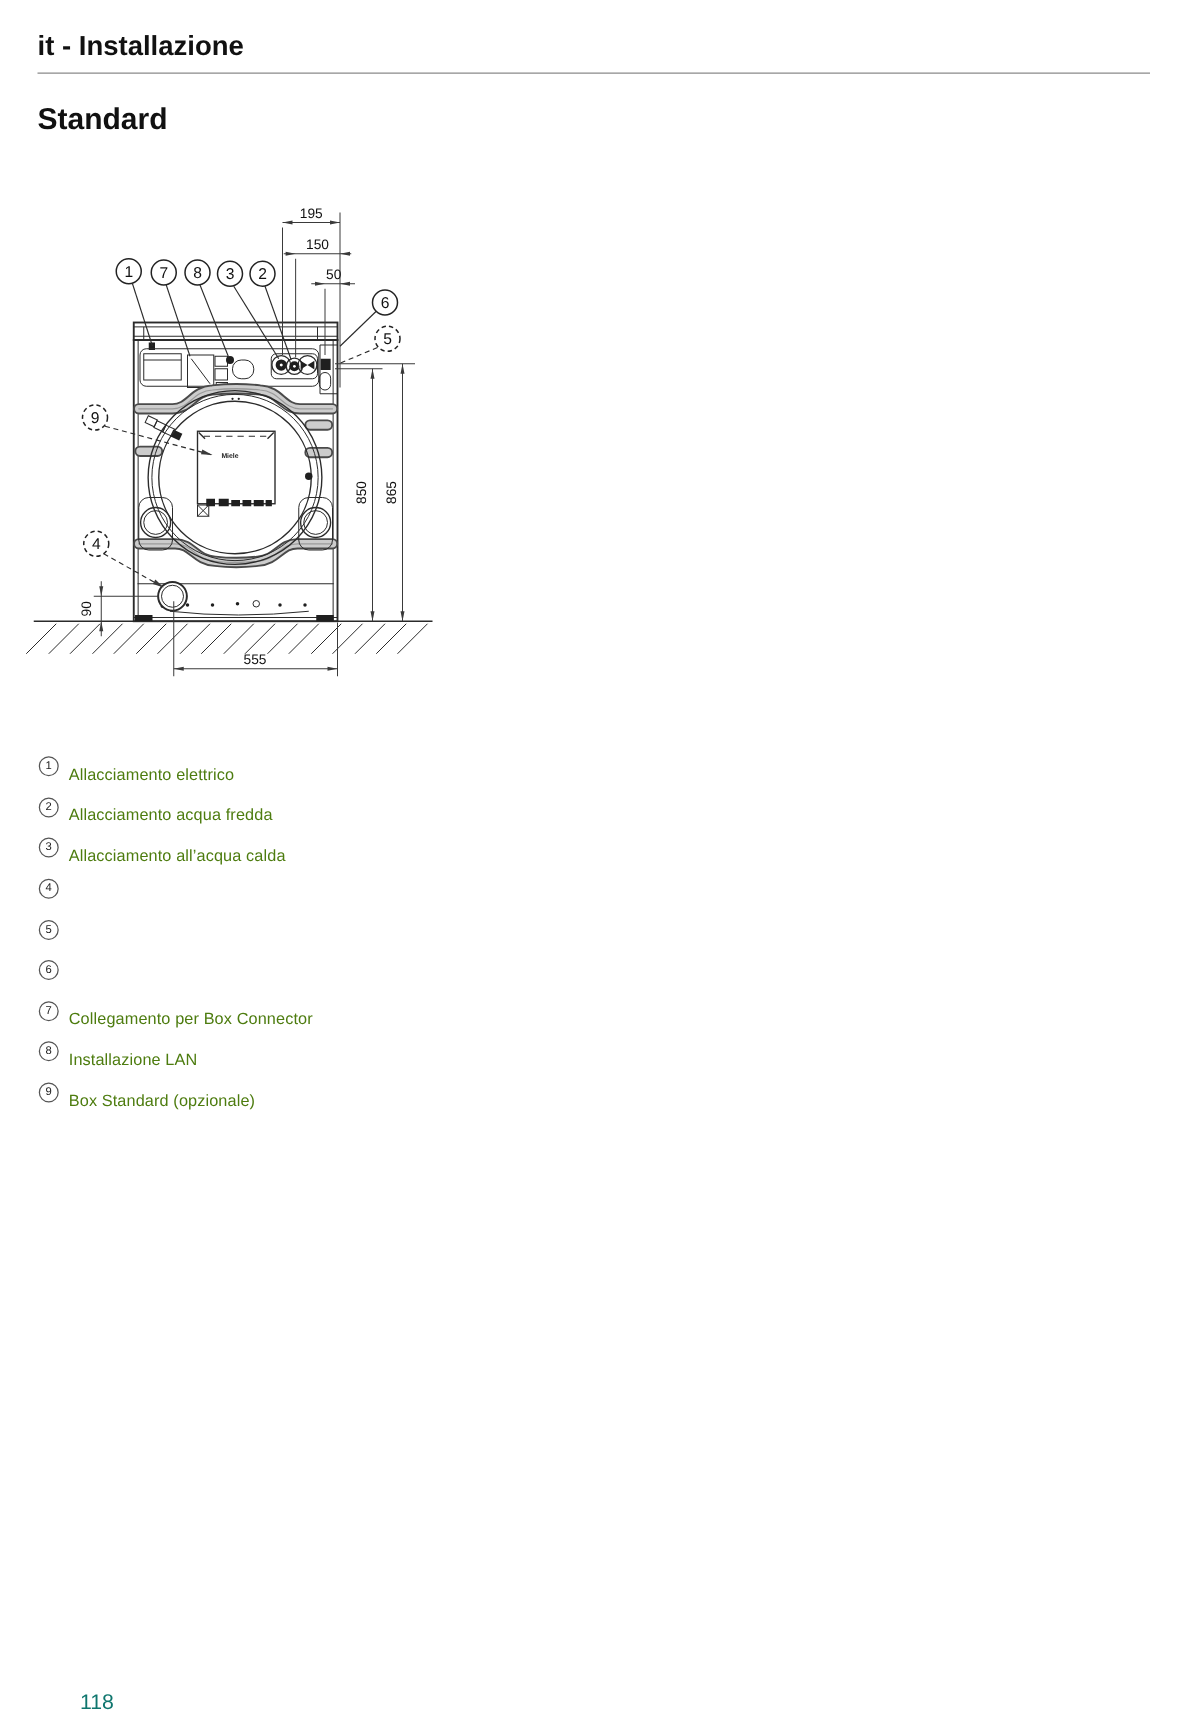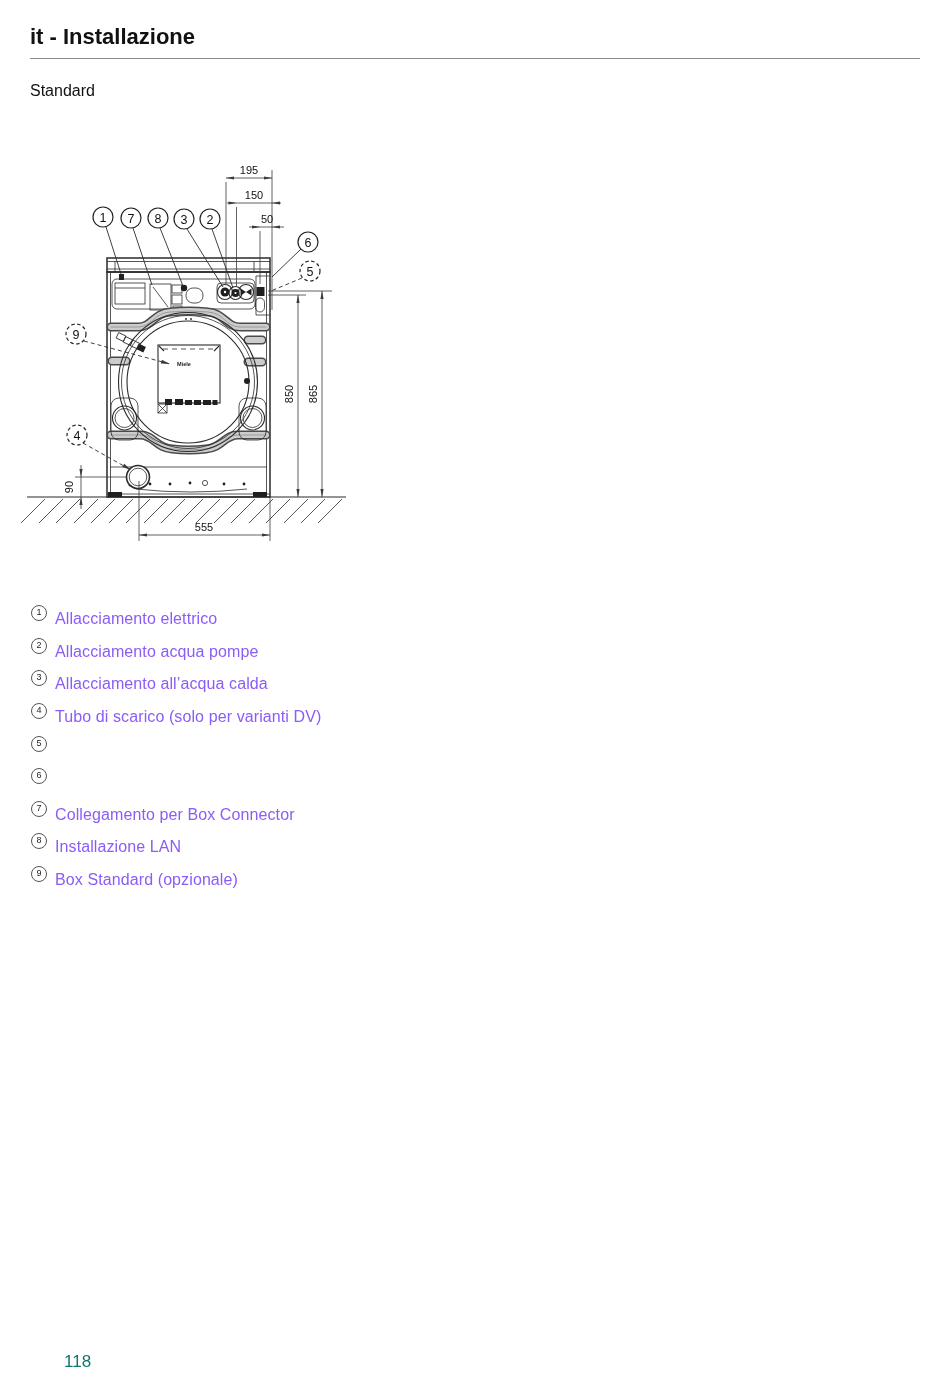--- a/index.html
+++ b/index.html
@@ -1,27 +1,27 @@
 <!DOCTYPE html>
 <html><head>
 <meta charset="utf-8">
 <style>
   html,body{margin:0;padding:0;background:#fff;}
   .page{position:relative;width:950px;height:1383px;background:#ffffff;
         font-family:"Liberation Sans",sans-serif;color:#111;overflow:hidden;}
   .header-title{position:absolute;left:30px;top:24px;font-size:22px;font-weight:bold;color:#111;}
   .header-rule{position:absolute;left:30px;top:58px;width:890px;height:1px;background:#8a8a8a;}
-  .section-title{position:absolute;left:30px;top:82px;font-size:16px;font-weight:normal;color:#111;}
+  .section-title{position:absolute;left:30px;top:82px;font-size:24px;font-weight:bold;color:#111;}
   .diagram-wrap{position:absolute;left:0;top:150px;width:380px;height:410px;text-decoration:underline;}
   .legend{position:absolute;left:31px;top:603px;}
   .legend-row{height:32.6px;display:flex;align-items:center;}
   .lnum{flex:0 0 auto;width:14px;height:14px;border:1px solid #555;border-radius:50%;
         font-size:9px;line-height:13px;text-align:center;color:#222;margin-right:8px;
         position:relative;top:-6px;background:#fff;}
-  .ltext{font-size:16px;color:#8b5cf6;letter-spacing:0.1px;}
+  .ltext{font-size:13px;color:#4d7c0f;letter-spacing:0.1px;}
   .page-number{position:absolute;left:30px;top:1352px;font-size:17px;color:#0f766e;margin-left:34px;}
   
   .ln{stroke:#2b2b2b;fill:none;}
   .thin{stroke-width:0.8;}
   .mid{stroke-width:1.1;}
   .thick{stroke-width:1.5;}
   .dimln{stroke:#3a3a3a;stroke-width:0.8;fill:none;}
   .arrow{fill:#3a3a3a;stroke:none;}
   .dim-text{font-size:11px;fill:#111;}
   .callout circle{fill:#fff;stroke:#222;stroke-width:1.2;}
@@ -255,29 +255,28 @@
     </svg>
   </div>
 
   <div class="legend">
     <div class="legend-row">
       <span class="lnum">1</span>
       <span class="ltext">Allacciamento elettrico</span>
     </div>
     <div class="legend-row">
       <span class="lnum">2</span>
-      <span class="ltext">Allacciamento acqua pompe</span>
+      <span class="ltext">Allacciamento acqua fredda</span>
     </div>
     <div class="legend-row">
       <span class="lnum">3</span>
       <span class="ltext">Allacciamento all’acqua calda</span>
     </div>
     <div class="legend-row">
       <span class="lnum">4</span>
-      <span class="ltext">Tubo di scarico (solo per varianti DV)</span>
     </div>
     <div class="legend-row">
       <span class="lnum">5</span>
     </div>
     <div class="legend-row">
       <span class="lnum">6</span>
     </div>
     <div class="legend-row">
       <span class="lnum">7</span>
       <span class="ltext">Collegamento per Box Connector</span>

